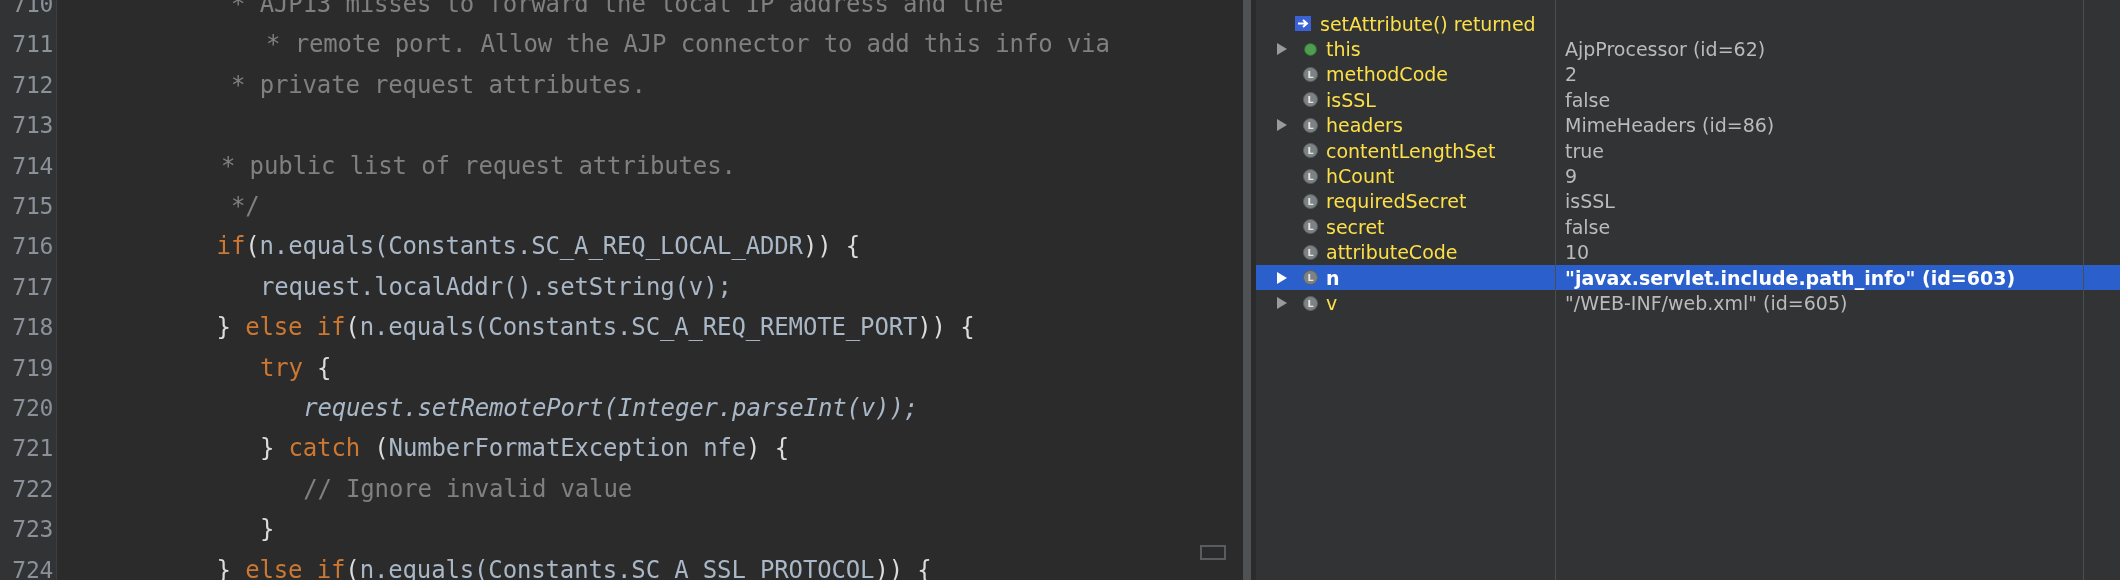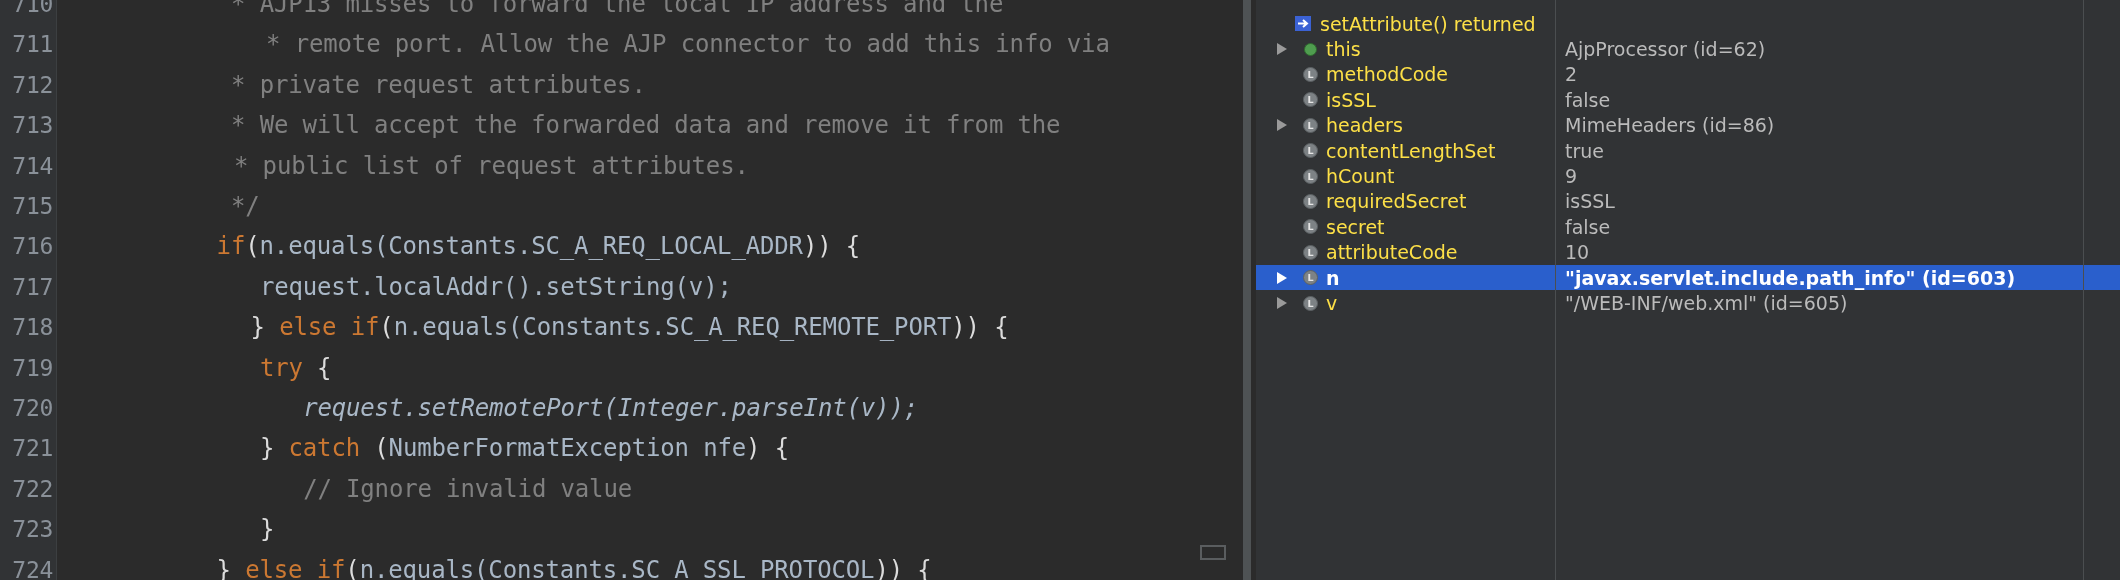--- a/index.html
+++ b/index.html
@@ -211,26 +211,25 @@
         <div class="gutter-num" style="top: 388px;">720</div>
         <div class="gutter-num" style="top: 428.4px;">721</div>
         <div class="gutter-num" style="top: 468.8px;">722</div>
         <div class="gutter-num" style="top: 509.2px;">723</div>
         <div class="gutter-num" style="top: 549.6px;">724</div>
       </div>
     <div class="code-area" id="code-area">
         <div class="code-line" style="top: -16px; left: 173.04px;"><span class="t-comment">* AJP13 misses to forward the local IP address and the</span></div>
         <div class="code-line" style="top: 24.4px; left: 173.04px; margin-left: 35px;"><span class="t-comment">* remote port. Allow the AJP connector to add this info via</span></div>
         <div class="code-line" style="top: 64.8px; left: 173.04px;"><span class="t-comment">* private request attributes.</span></div>
-        <div class="code-line" style="top: 105.2px; left: 173.04px;"><span class="t-comment">* We will accept the forwarded data and remove it from the</span></div>
-        <div class="code-line" style="top: 145.6px; left: 176px;"><span class="t-comment">* public list of request attributes.</span></div>
+        <div class="code-line" style="top: 145.6px; left: 163px;"><span class="t-comment">* public list of request attributes.</span></div>
         <div class="code-line" style="top: 186px; left: 173.04px;"><span class="t-comment">*/</span></div>
         <div class="code-line" style="top: 226.4px; left: 158.62px;"><span class="t-keyword">if</span><span class="t-white">(</span><span class="t-plain">n.equals(Constants.SC_A_REQ_LOCAL_ADDR</span><span class="t-white">)) {</span></div>
         <div class="code-line" style="top: 266.8px; left: 201.88px;"><span class="t-plain">request.localAddr().setString(v);</span></div>
-        <div class="code-line" style="top: 307.2px; left: 158.62px; margin-left: 34px;"><span class="t-white">} </span><span class="t-keyword">else if</span><span class="t-white">(</span><span class="t-plain">n.equals(Constants.SC_A_REQ_REMOTE_PORT</span><span class="t-white">)) {</span></div>
+        <div class="code-line" style="top: 307.2px; left: 158.62px;"><span class="t-white">} </span><span class="t-keyword">else if</span><span class="t-white">(</span><span class="t-plain">n.equals(Constants.SC_A_REQ_REMOTE_PORT</span><span class="t-white">)) {</span></div>
         <div class="code-line" style="top: 347.6px; left: 201.88px;"><span class="t-keyword">try</span><span class="t-white"> {</span></div>
         <div class="code-line" style="top: 388px; left: 245.14px; font-style: italic;"><span class="t-plain">request.setRemotePort(Integer.parseInt(v));</span></div>
         <div class="code-line" style="top: 428.4px; left: 201.88px;"><span class="t-white">} </span><span class="t-keyword">catch</span><span class="t-white"> (</span><span class="t-plain">NumberFormatException nfe</span><span class="t-white">) {</span></div>
         <div class="code-line" style="top: 468.8px; left: 245.14px;"><span class="t-comment">// Ignore invalid value</span></div>
         <div class="code-line" style="top: 509.2px; left: 201.88px;"><span class="t-white">}</span></div>
         <div class="code-line" style="top: 549.6px; left: 158.62px;"><span class="t-white">} </span><span class="t-keyword">else if</span><span class="t-white">(</span><span class="t-plain">n.equals(Constants.SC_A_SSL_PROTOCOL</span><span class="t-white">)) {</span></div>
         <div class="code-line" style="top: 792px; left: 0px;"><span class="t-plain"></span></div>
       </div>
     <div class="mini-widget"></div>
   </div>

